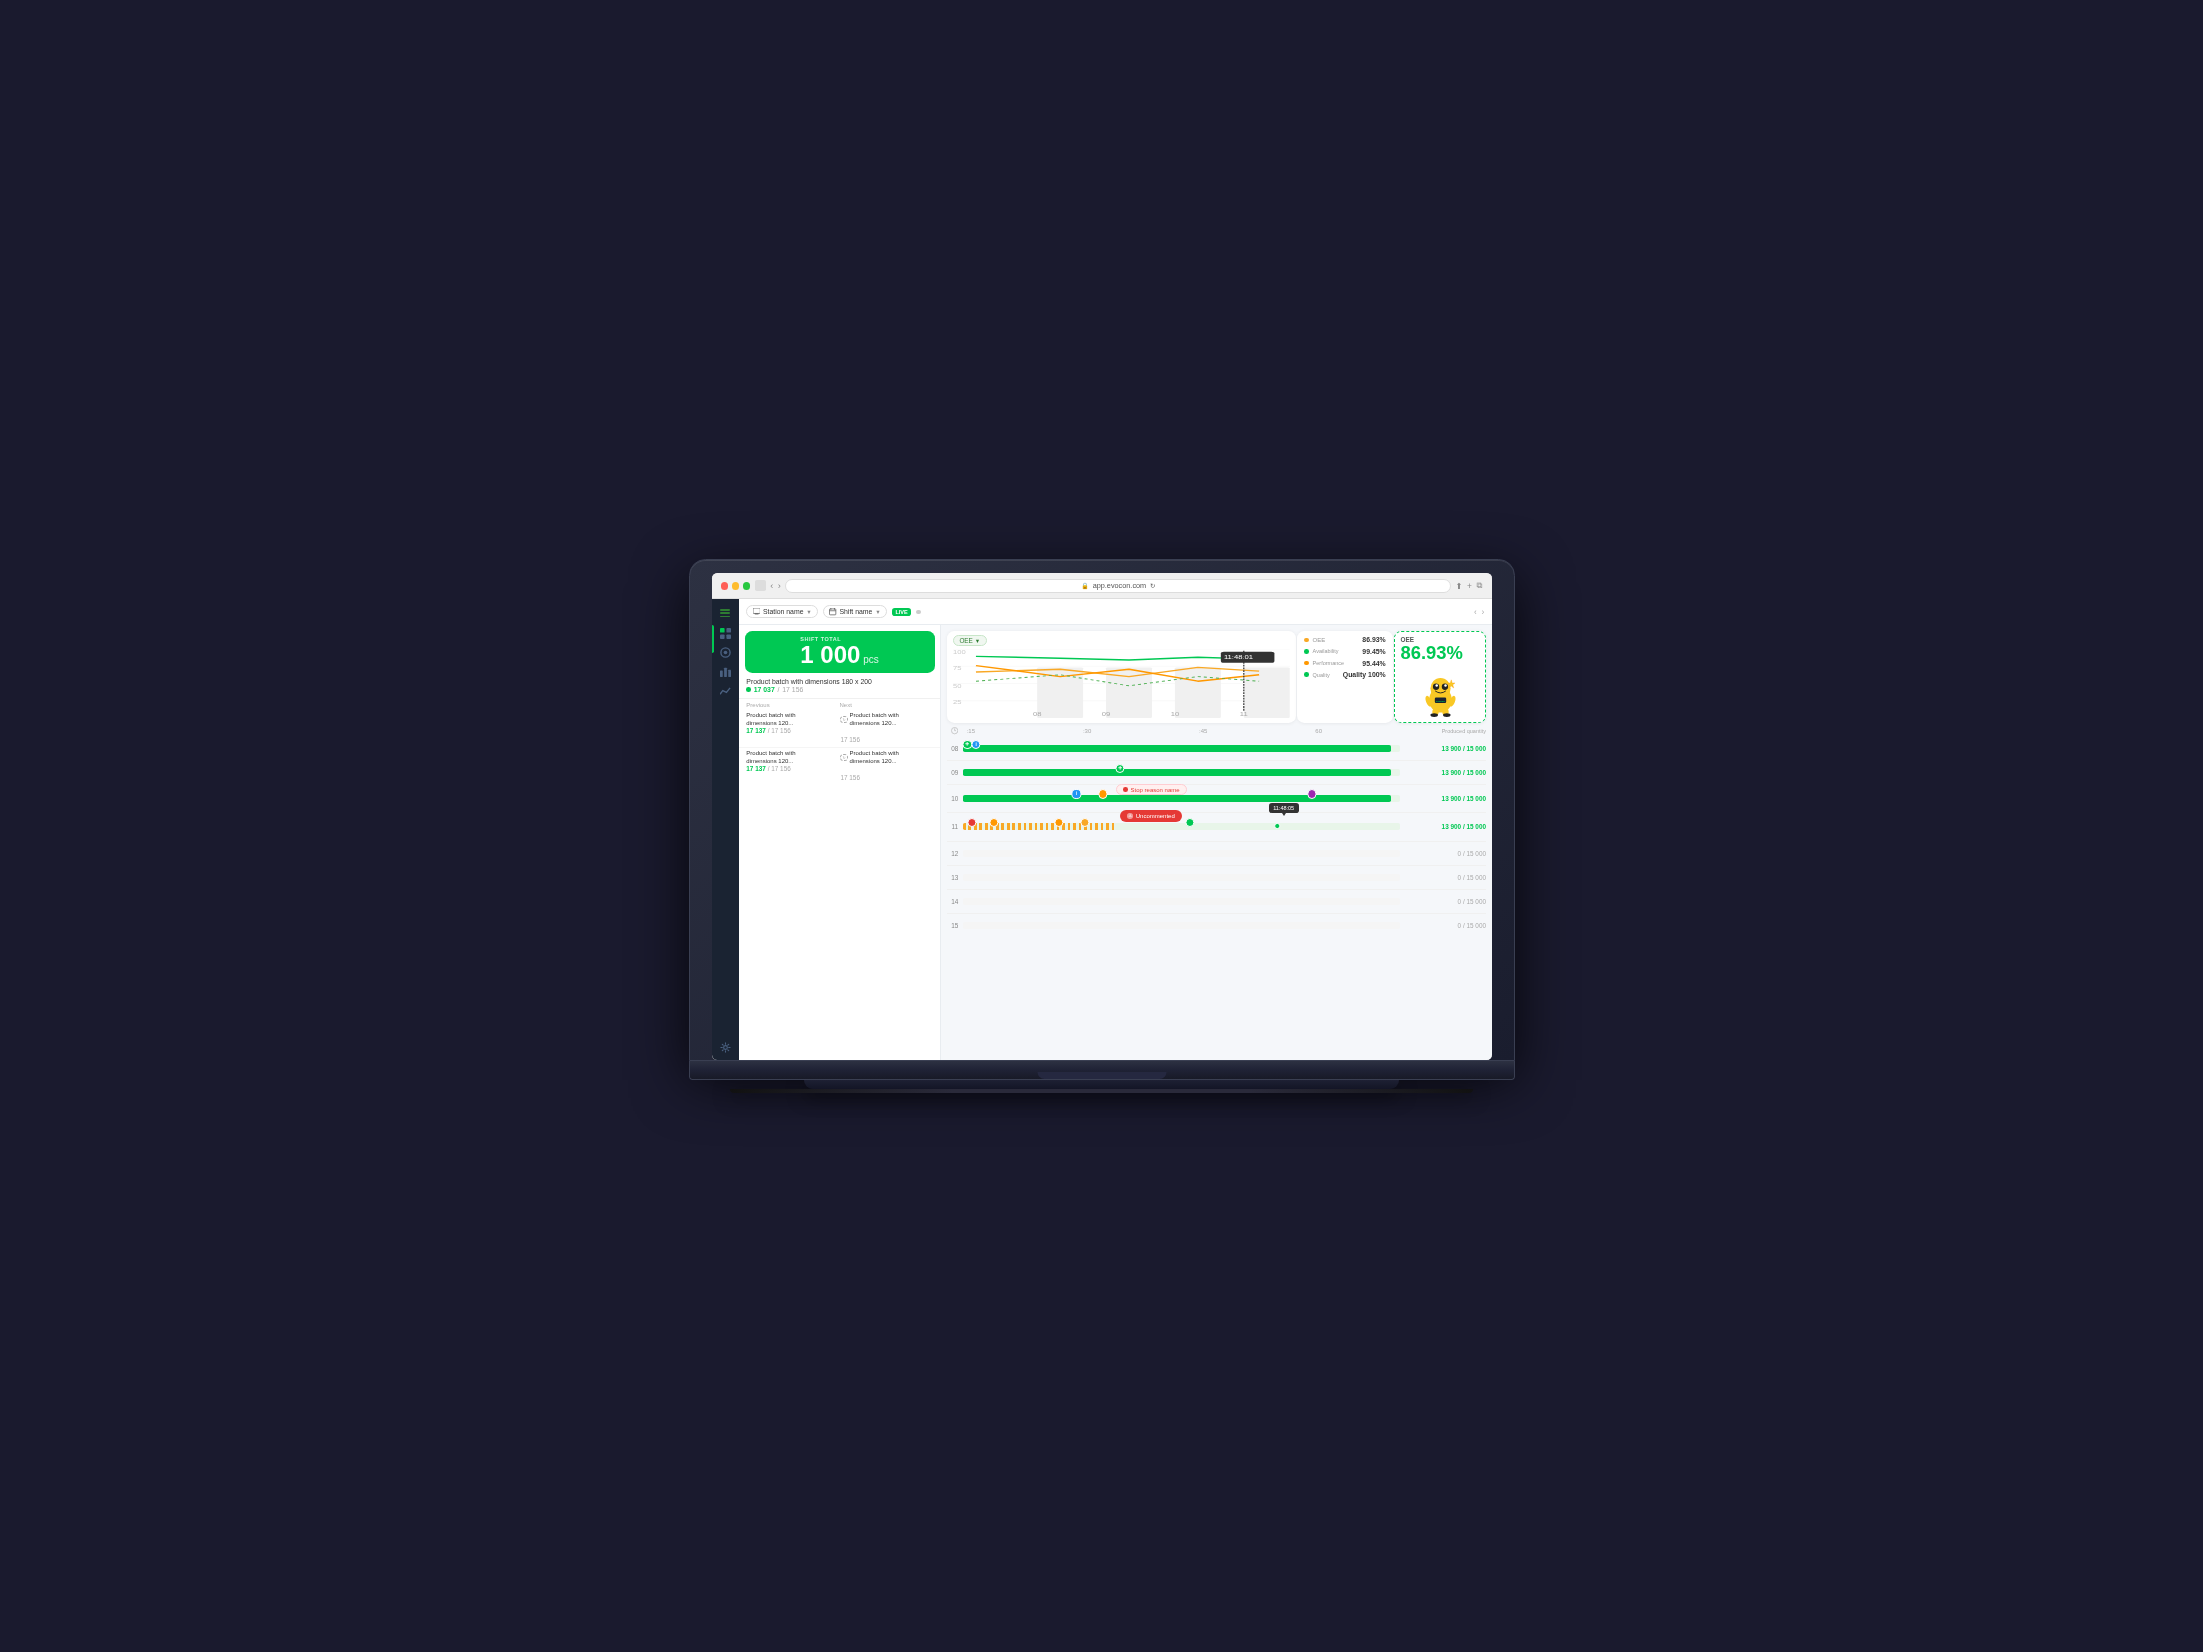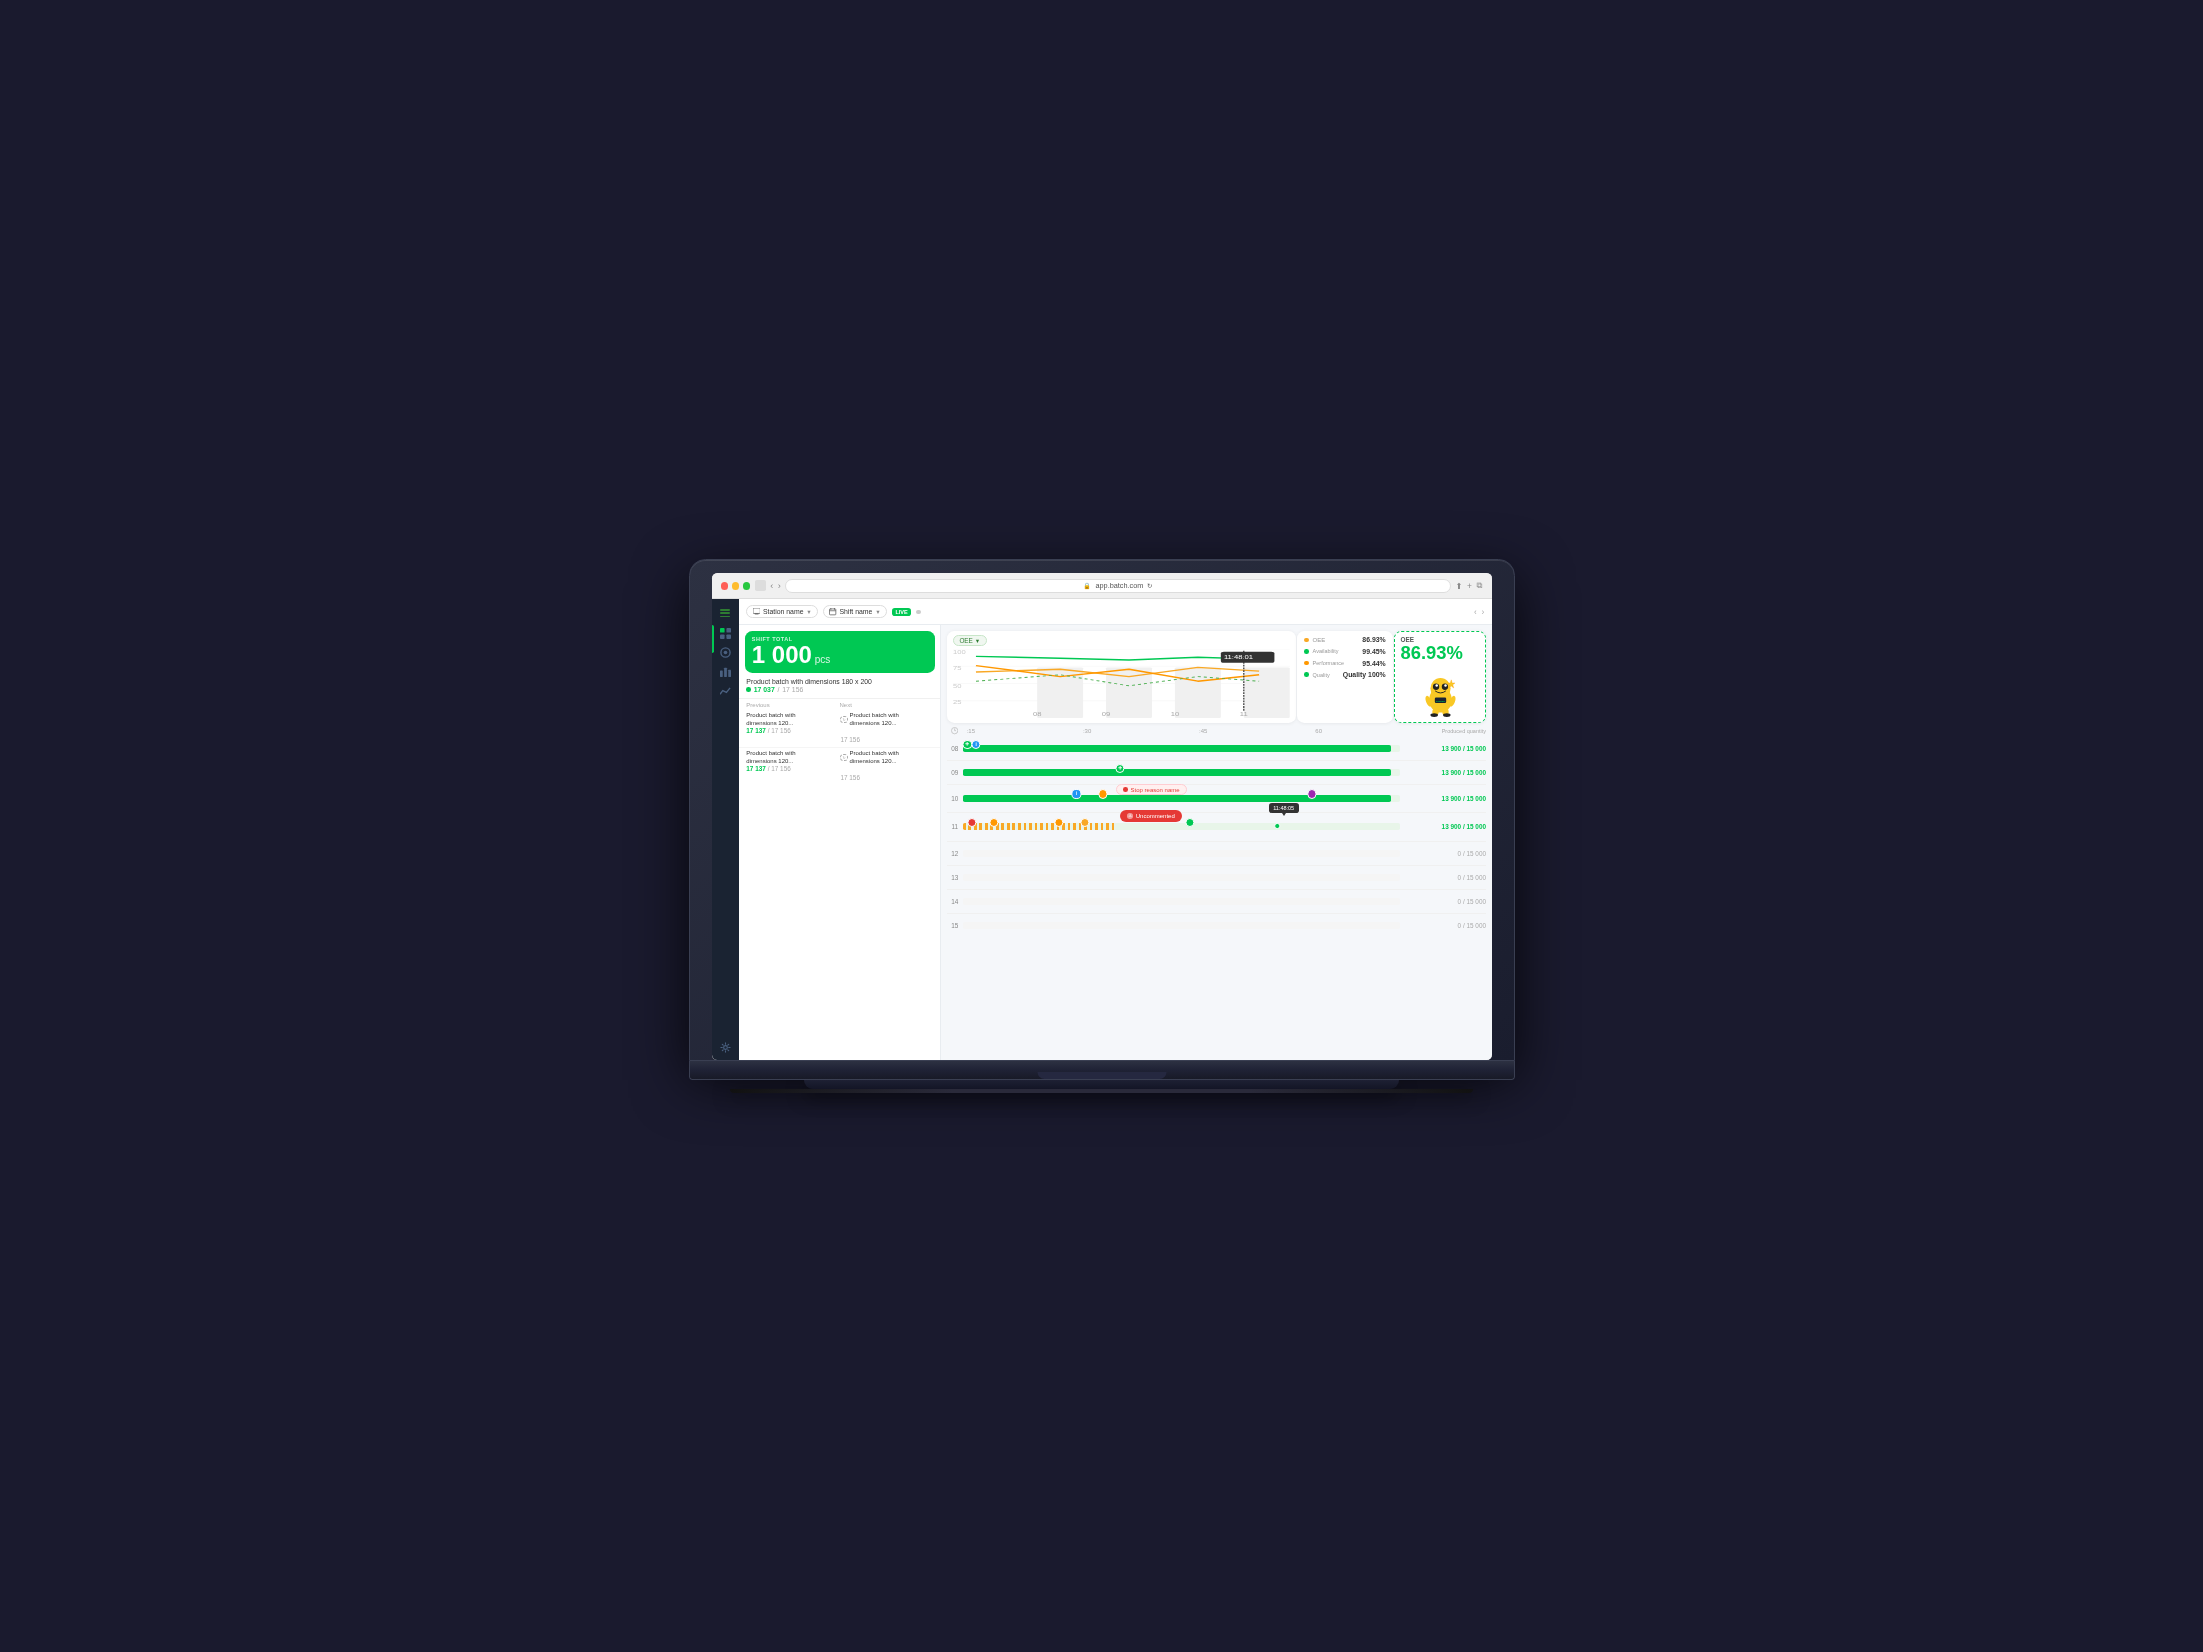--- a/index.html
+++ b/index.html
@@ -28,21 +28,21 @@
         <div style="display:flex;gap:3.7px;">
           <div style="width:7.3px;height:7.3px;border-radius:50%;background:#ff5f57;"></div>
           <div style="width:7.3px;height:7.3px;border-radius:50%;background:#febc2e;"></div>
           <div style="width:7.3px;height:7.3px;border-radius:50%;background:#28c840;"></div>
         </div>
         <div style="width:11px;height:11px;background:#ddd;border-radius:1.8px;"></div>
         <div style="font-size:9.2px;color:#888;cursor:pointer;">‹</div>
         <div style="font-size:9.2px;color:#888;cursor:pointer;">›</div>
         <div style="flex:1;background:#fff;border:0.9px solid #ddd;border-radius:9.2px;padding:1.8px 9.2px;font-size:7.3px;color:#555;display:flex;align-items:center;justify-content:center;gap:3.7px;">
           <span style="font-size:6.4px;">🔒</span>
-          <span>app.batch.com</span>
+          <span>app.evocon.com</span>
           <span style="font-size:6.4px;">↻</span>
         </div>
         <div style="font-size:8.3px;color:#888;cursor:pointer;">⬆</div>
         <div style="font-size:8.3px;color:#888;cursor:pointer;">+</div>
         <div style="font-size:8.3px;color:#888;cursor:pointer;">⧉</div>
       </div>
 
       <div style="display:flex;height:calc(487px - 26px);background:#f5f7fa;">
 
         <div style="width:27.5px;background:#1a2332;display:flex;flex-direction:column;align-items:center;padding:5.5px 0;gap:4.6px;flex-shrink:0;position:relative;">
@@ -112,21 +112,21 @@
             <span style="width:4.6px;height:4.6px;border-radius:50%;background:#ccc;"></span>
             <div style="flex:1;"></div>
             <span style="font-size:8.3px;color:#aaa;cursor:pointer;">‹</span>
             <span style="font-size:8.3px;color:#aaa;cursor:pointer;">›</span>
           </div>
 
           <div style="display:flex;flex:1;overflow:hidden;min-height:0;">
 
             <div style="width:202px;background:#fff;border-right:0.9px solid #e8ecf0;flex-shrink:0;overflow:hidden;padding-bottom:3.7px;">
 
-              <div style="background:#00c853;margin:5.5px 5.5px 3.7px;border-radius:7.3px;padding:5.5px 7.3px;display:flex;align-items:center;justify-content:flex-start;">
+              <div style="background:#00c853;margin:5.5px 5.5px 3.7px;border-radius:7.3px;padding:5.5px 7.3px;display:flex;align-items:center;justify-content:center;">
                 <div>
                   <div style="font-size:5.5px;color:rgba(255,255,255,0.8);text-transform:uppercase;font-weight:700;letter-spacing:0.5px;margin-bottom:0.9px;">SHIFT TOTAL</div>
                   <div style="display:flex;align-items:baseline;gap:2.8px;">
                     <span style="font-size:24px;font-weight:700;color:#fff;line-height:1;">1 000</span>
                     <span style="font-size:10px;color:rgba(255,255,255,0.85);">pcs</span>
                   </div>
                 </div>
               </div>
 
               <div style="padding:1.8px 7.3px 0.9px;font-size:6.9px;color:#333;font-weight:500;">Product batch with dimensions 180 x 200</div>

